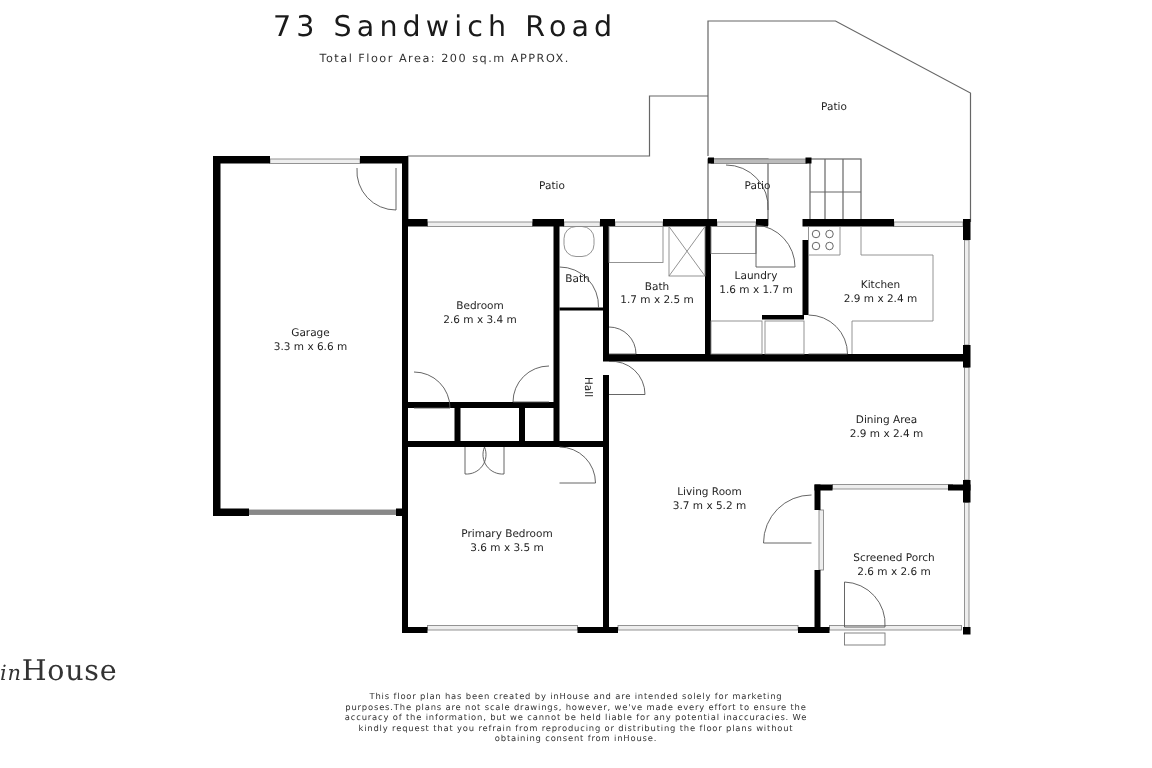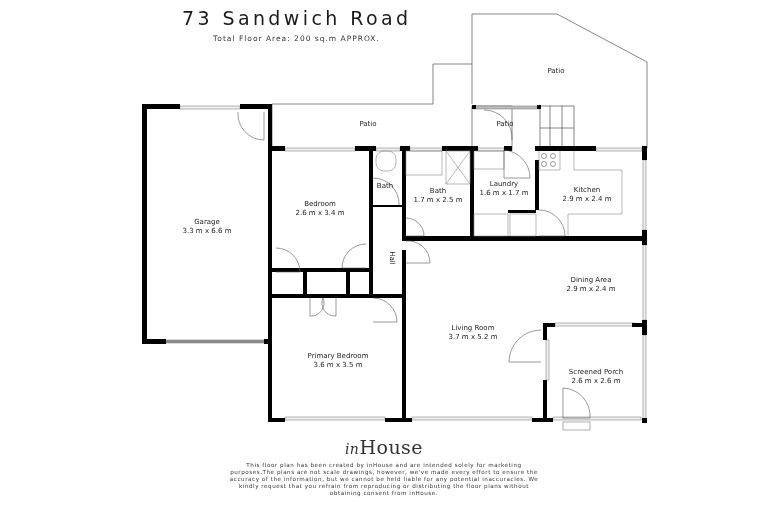--- a/index.html
+++ b/index.html
@@ -1,21 +1,21 @@
 <!DOCTYPE html>
 <html><head>
 <meta charset="utf-8">
 <style>
   html, body { margin: 0; padding: 0; background: #ffffff; }
   body { width: 768px; height: 512px; position: relative; overflow: hidden; font-family: "DejaVu Sans", sans-serif; }
   .title { position: absolute; left: 182px; top: 7px; font-size: 19px; letter-spacing: 3.4px; color: #1a1a1a; font-family: "DejaVu Sans", sans-serif; font-weight: normal; white-space: nowrap; }
   .subtitle { position: absolute; left: 213px; top: 34px; font-size: 7.5px; letter-spacing: 1px; color: #333; white-space: nowrap; }
   svg.plan { position: absolute; left: 0; top: 0; }
   .room-label { font-family: "DejaVu Sans", sans-serif; font-size: 7px; fill: #222; text-anchor: middle; }
-  .logo { position: absolute; left: 0; width: 768px; top: 436px; text-align: center; font-family: "DejaVu Serif", serif; font-size: 19px; color: #333; letter-spacing: 0.5px; }
+  .logo { position: absolute; left: 0; width: 768px; top: 436px; text-align: left; font-family: "DejaVu Serif", serif; font-size: 19px; color: #333; letter-spacing: 0.5px; }
   .logo .tilde { font-family: "DejaVu Serif", serif; font-style: italic; font-size: 14px; }
   .disclaimer { position: absolute; left: 226px; width: 316px; top: 462px; text-align: center; font-size: 5.6px; line-height: 6.9px; color: #333; letter-spacing: 0.55px; }
 </style>
 </head>
 <body>
 
 <div class="title">73 Sandwich Road</div>
 <div class="subtitle">Total Floor Area: 200 sq.m APPROX.</div>
 
 <svg class="plan" width="768" height="512" viewBox="0 0 768 512" xmlns="http://www.w3.org/2000/svg">

